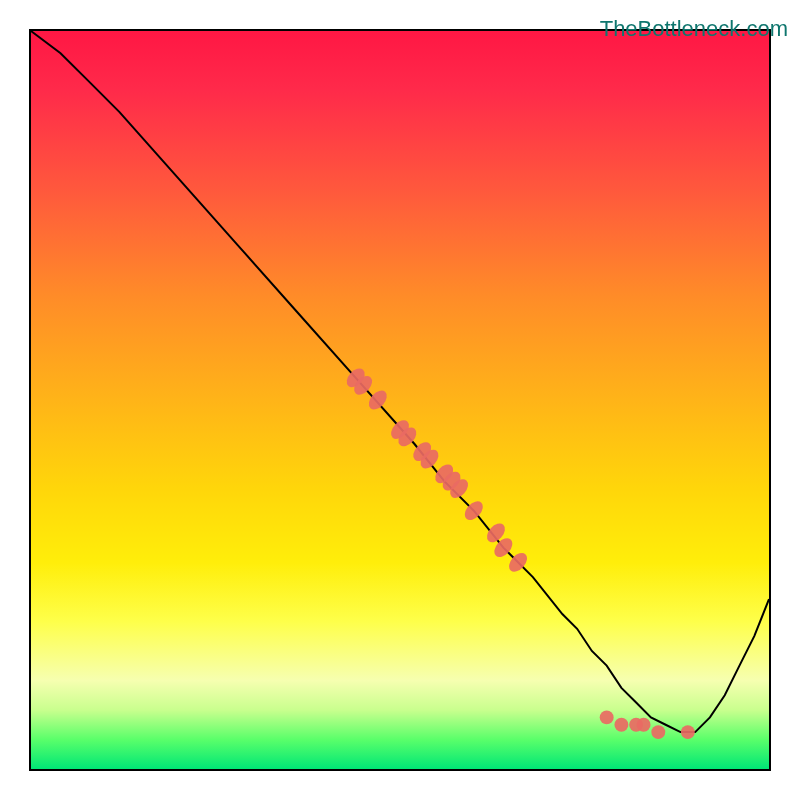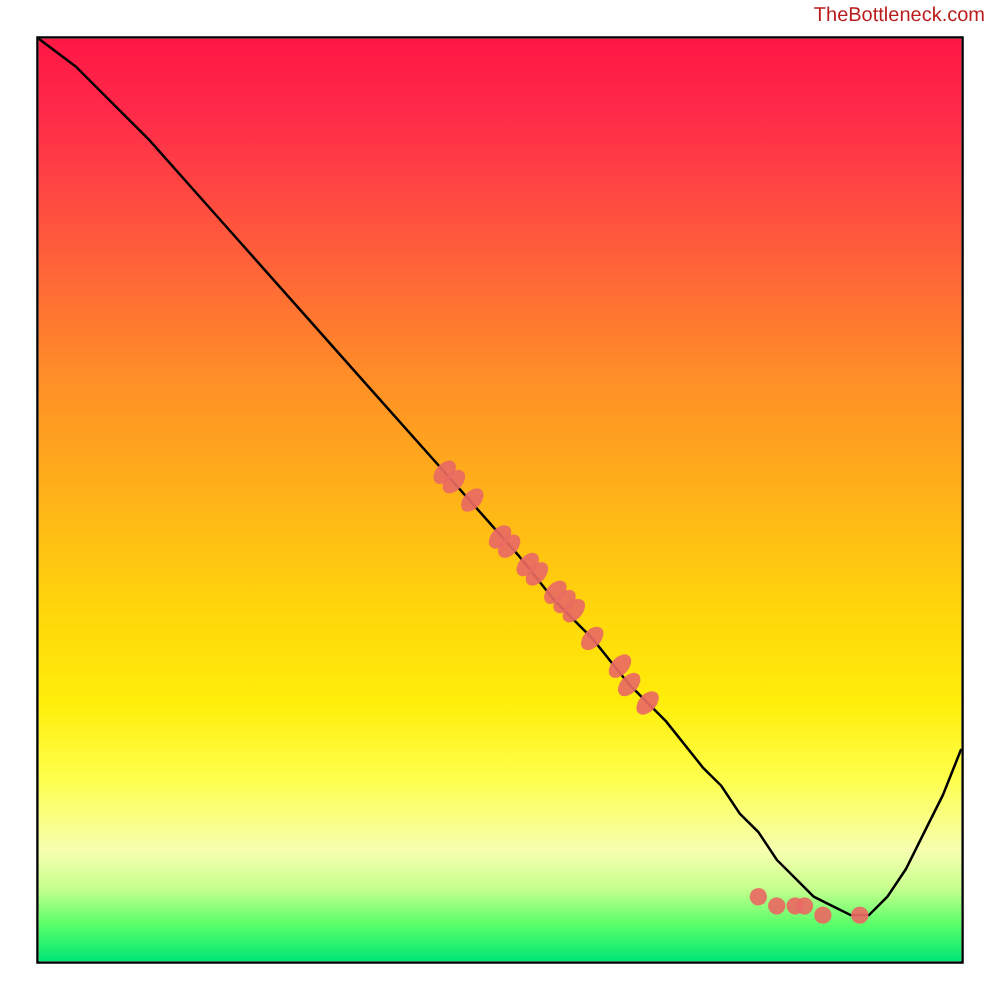--- a/index.html
+++ b/index.html
@@ -5,24 +5,24 @@
   * { margin: 0; padding: 0; box-sizing: border-box; }
   body {
     width: 800px;
     height: 800px;
     background: #fff;
     font-family: Arial, sans-serif;
     position: relative;
   }
   .watermark {
     position: absolute;
-    top: 4px;
+    top: 16px;
     right: 12px;
-    font-size: 16px;
-    color: #b91c1c;
+    font-size: 22px;
+    color: #0f766e;
     font-weight: normal;
     z-index: 10;
   }
   .plot-area {
     position: absolute;
     left: 29px;
     top: 29px;
     width: 742px;
     height: 742px;
     border: 2px solid #000;

